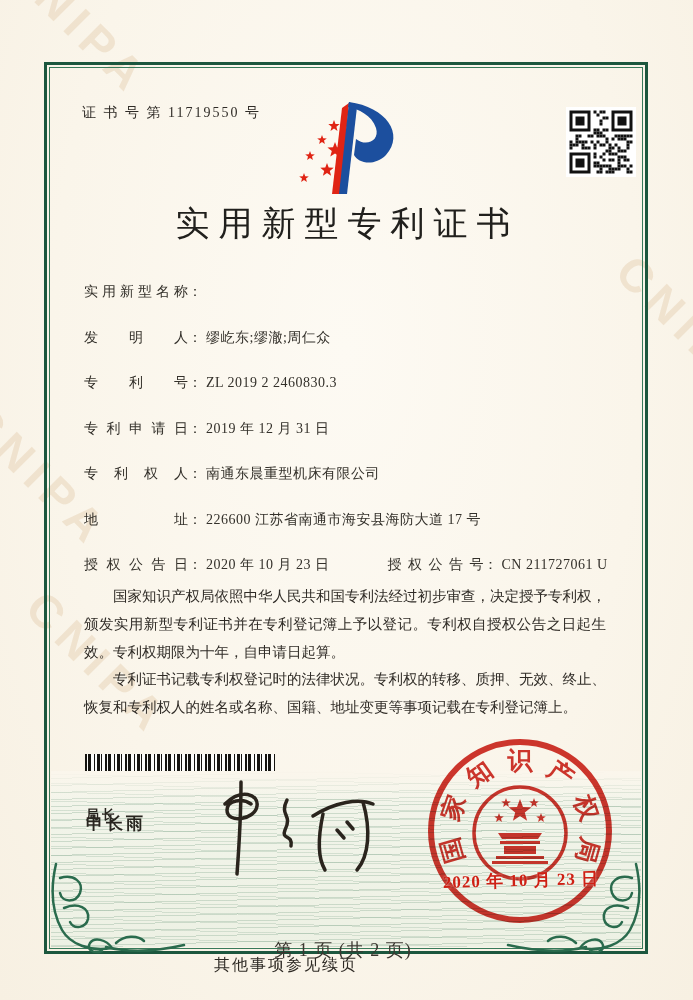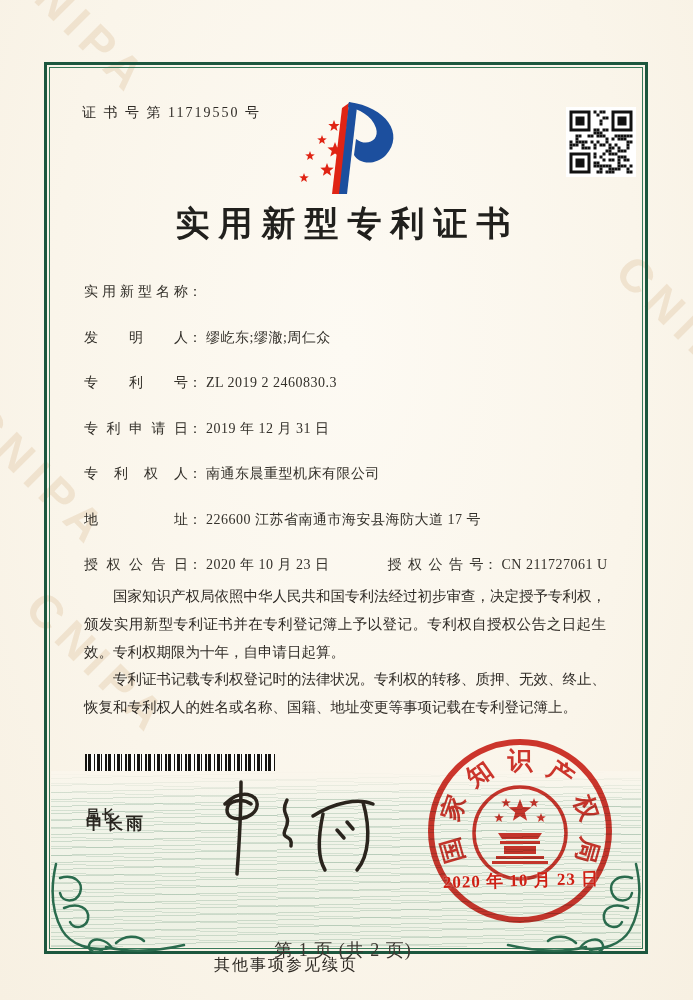--- a/index.html
+++ b/index.html
@@ -22,21 +22,21 @@
       linear-gradient(#f3f5eb,#edf1e4);}
   .guilloche::before{content:"";position:absolute;left:0;right:0;top:0;height:34px;
       background:linear-gradient(#fbf6ec, rgba(251,246,236,0));}
   .flourish{position:absolute;width:140px;height:92px;}
   .flourish.right{transform:scaleX(-1);}
   
   .cert-no{position:absolute;left:82px;top:104px;font-size:14px;letter-spacing:2px;color:#2f2b26;}
   .logo{position:absolute;left:290px;top:98px;}
   .qr{position:absolute;left:566px;top:107px;background:#fff;padding:2px;}
   .title{position:absolute;left:44px;top:201px;width:598px;text-align:center;
-         font-size:34px;font-weight:bold;letter-spacing:9px;text-indent:9px;color:#21201d;}
+         font-size:34px;font-weight:normal;letter-spacing:9px;text-indent:9px;color:#21201d;}
   
   .fields{position:absolute;left:84px;top:283px;width:525px;font-size:14px;color:#33302a;}
   .f-row{display:flex;align-items:baseline;margin-bottom:27.5px;white-space:nowrap;}
   .f-label{display:inline-block;width:104px;text-align:justify;text-align-last:justify;}
   .colon{margin-right:4px;}
   .f-val{letter-spacing:.5px;}
   .grant-pair2{margin-left:58px;display:flex;align-items:baseline;}
   .grant-pair2 .f-label{width:96px;}
   
   .body-text{position:absolute;left:84px;top:583px;width:522px;font-size:14.5px;

